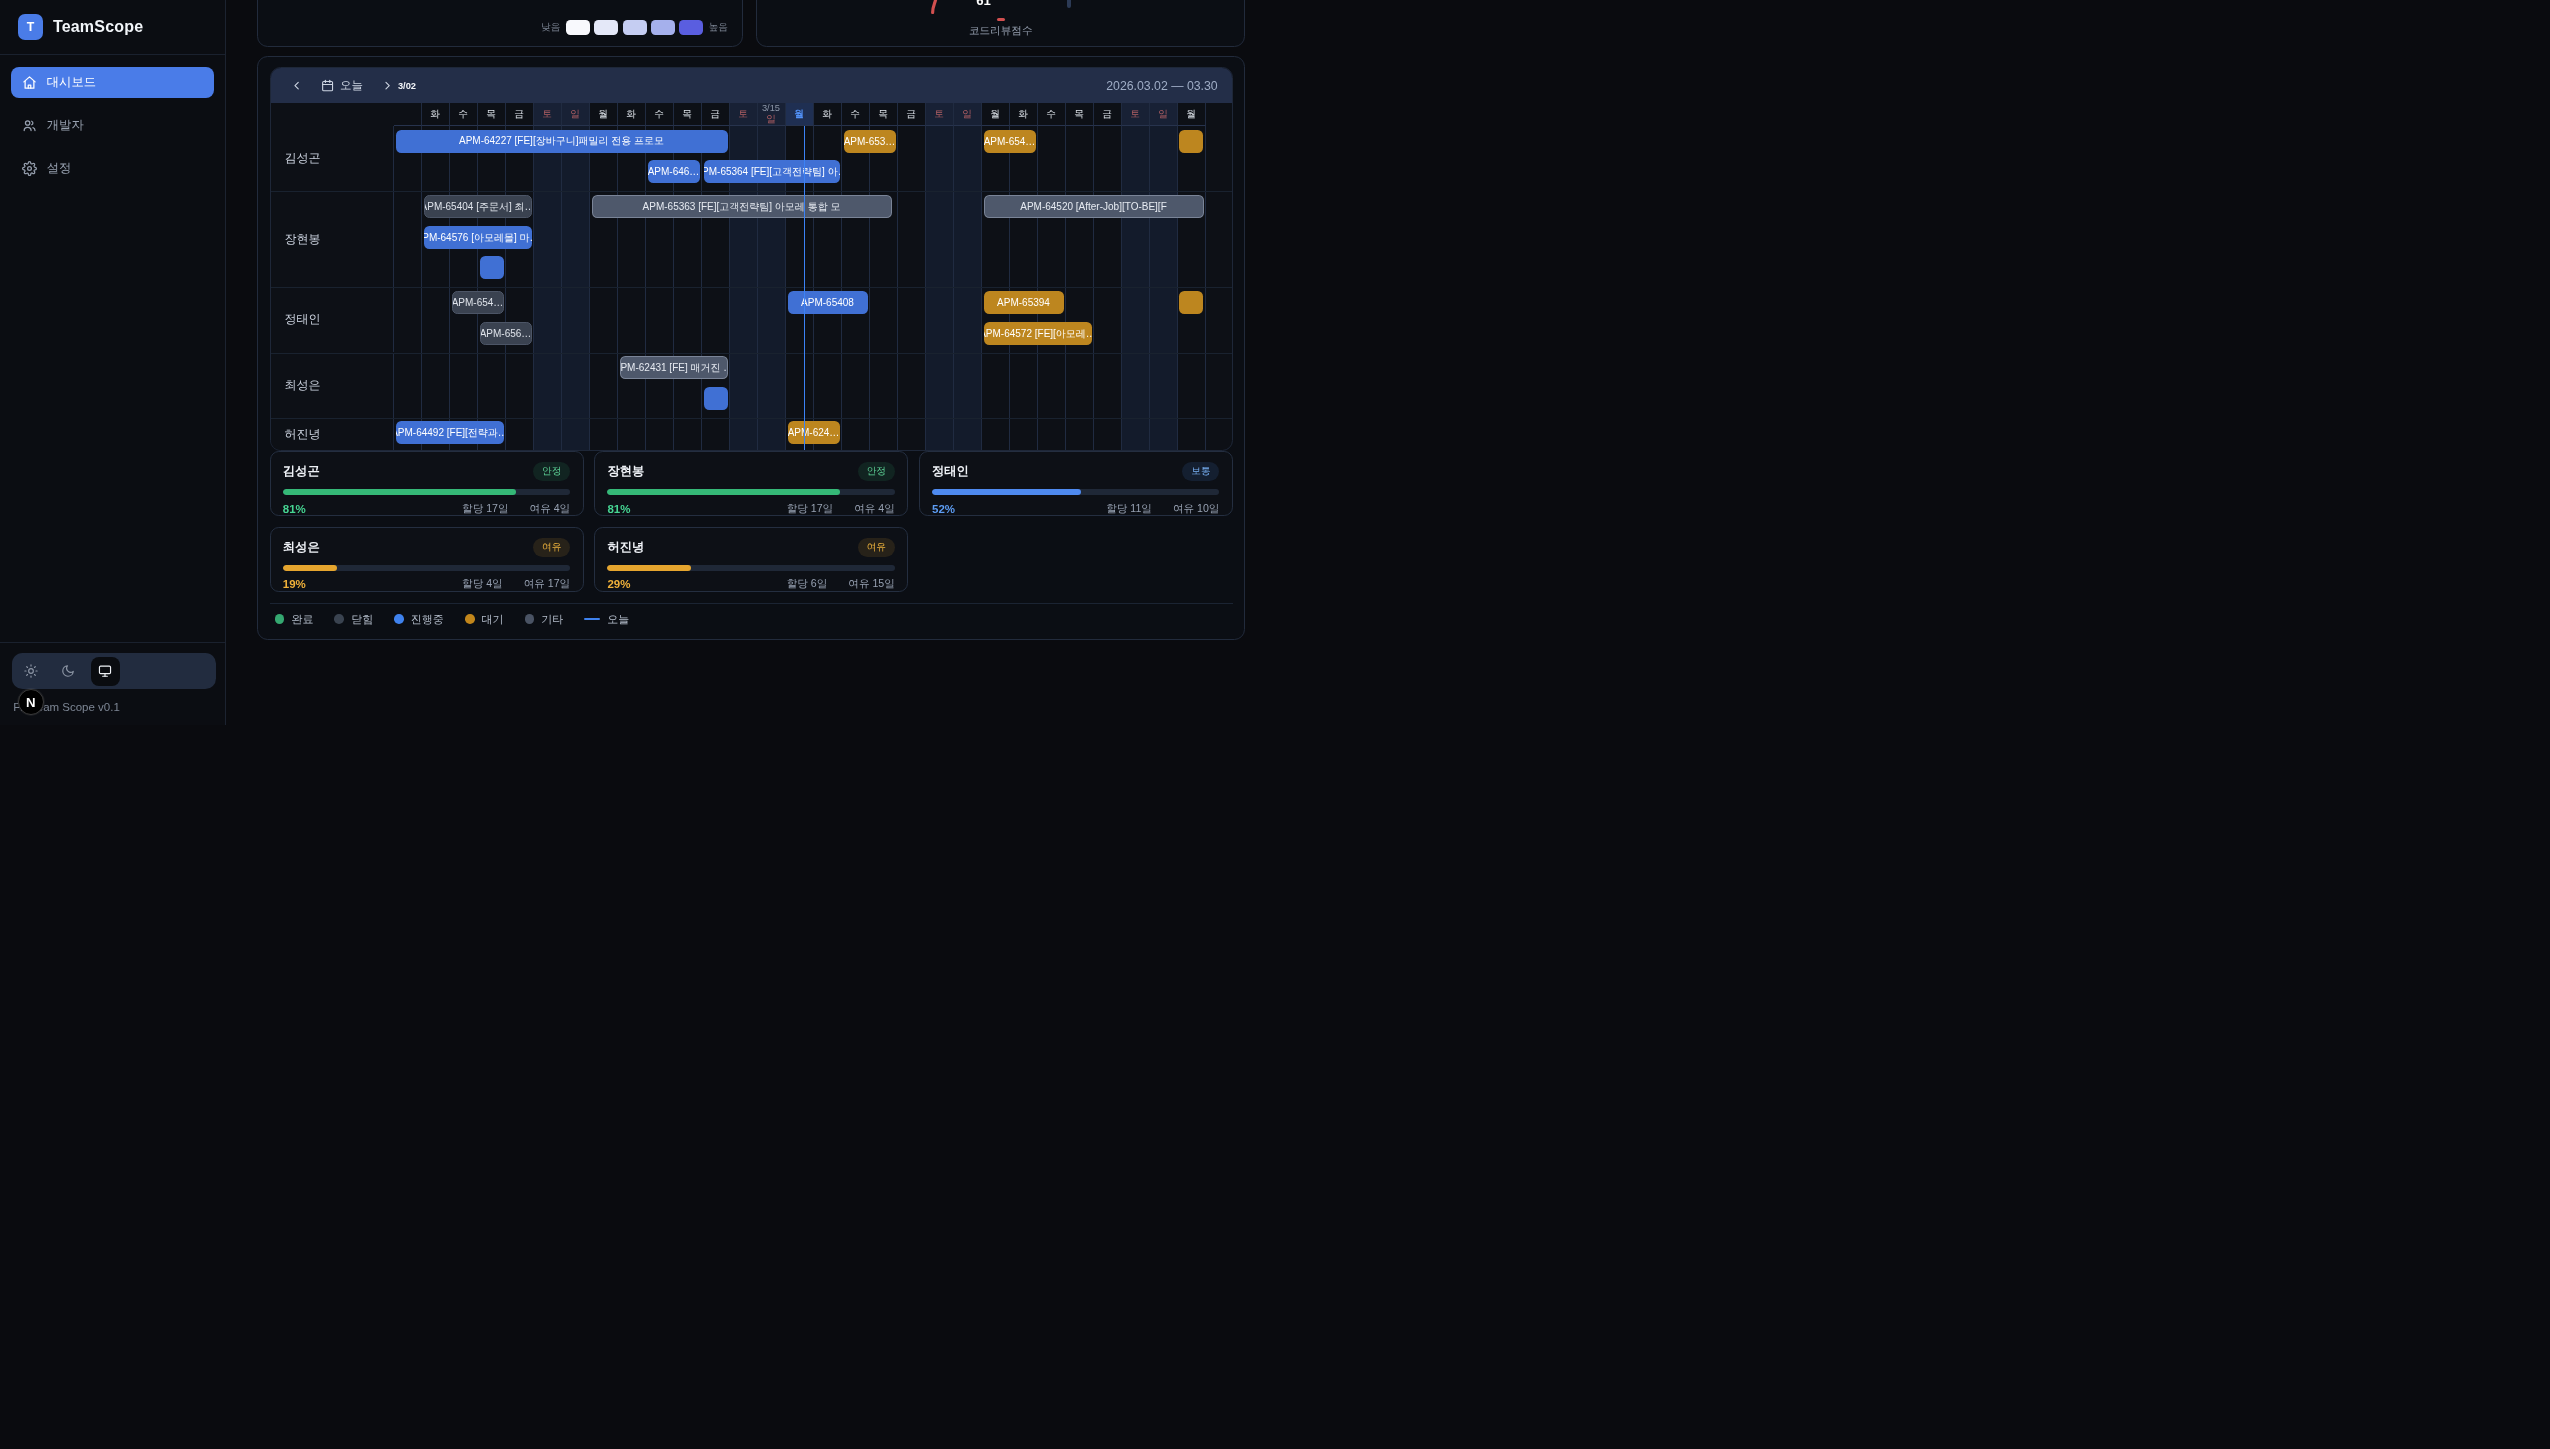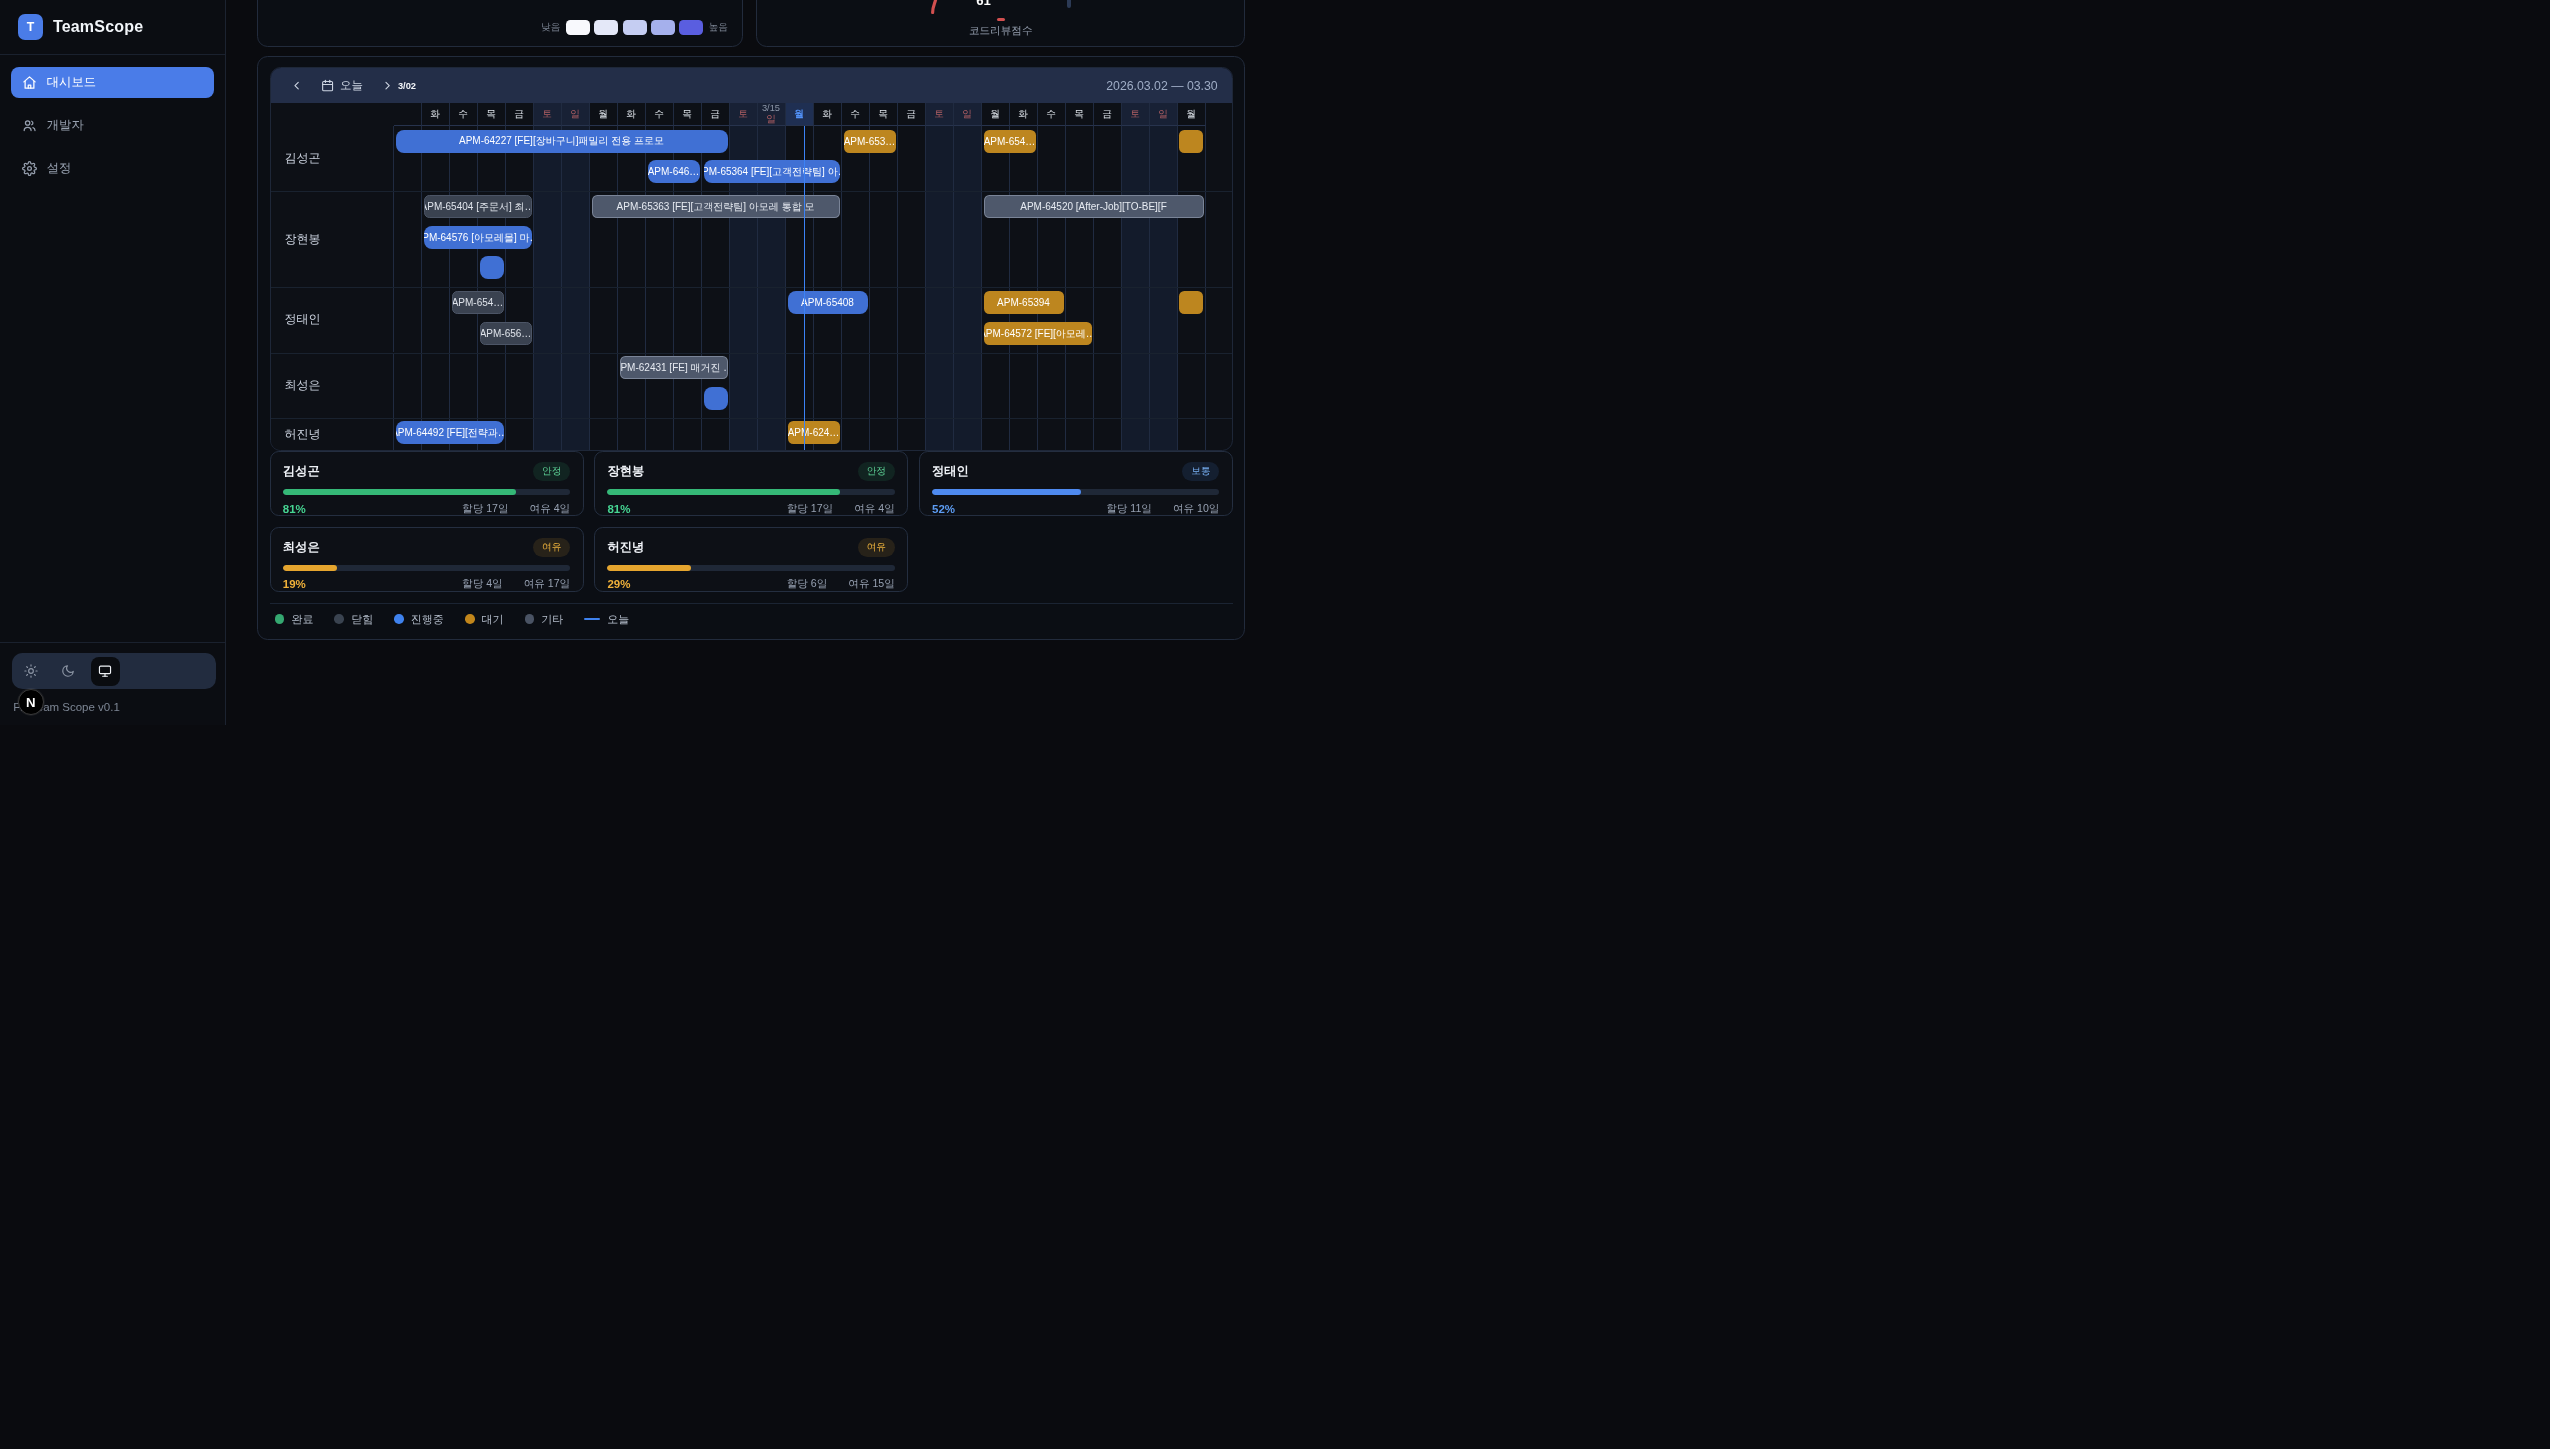--- a/index.html
+++ b/index.html
@@ -115,21 +115,21 @@
     position:absolute; left:0; width:123px; display:flex; align-items:center;
     padding-left:14px; font-size:12px; color:#ccd3df; background:#0d1016;
     border-right:0.9px solid #202b41;
   }
   .row-line { position:absolute; left:0; right:0; height:0.9px; background:#19222f; }
   .bar {
     position:absolute; height:23px; border-radius:5.3px; font-size:10px; color:#fff;
     display:flex; align-items:center; justify-content:center; padding:0 7px;
     overflow:hidden; white-space:nowrap; cursor:pointer;
   }
-  .bar.progress { background:#4070d4;border-radius:8px; }
+  .bar.progress { background:#4070d4; }
   .bar.waiting { background:#bd861f; }
   .bar.closed { background:#3a4250; border:0.9px solid #4c5566; color:#dfe3ea; }
   .bar.other { background:#4e586b; border:0.9px solid rgba(165,175,195,.5); color:#e7ebf2; }
   .today-line { position:absolute; width:1.8px; background:#3b82f6; top:23px; bottom:0; z-index:4; }
 
   
   .cap-header { display:flex; align-items:center; gap:10.6px; margin:12.3px 2.6px 8.8px; }
   .cap-title { font-size:13.2px; font-weight:bold; color:#f0f3f8; }
   .cap-badge {
     font-size:9.7px; color:#a8b2c2; border:0.9px solid #2c3648; background:#11151f;
@@ -400,21 +400,21 @@
               <div class="row-label" style="top: 23px; height: 65px;">김성곤</div>
               <div class="bar progress" title="APM-64227 [FE][장바구니]패밀리 전용 프로모" style="left: 125px; width: 332px; top: 26.5px; height: 23px;">APM-64227 [FE][장바구니]패밀리 전용 프로모</div>
               <div class="bar waiting" title="APM-653…" style="left: 573px; width: 52px; top: 26.5px; height: 23px;">APM-653…</div>
               <div class="bar waiting" title="APM-654…" style="left: 713px; width: 52px; top: 26.5px; height: 23px;">APM-654…</div>
               <div class="bar waiting" title="" style="left: 908px; width: 24.4px; top: 26.5px; height: 23px;"></div>
               <div class="bar progress" title="APM-646…" style="left: 377px; width: 52px; top: 57px; height: 23px;">APM-646…</div>
               <div class="bar progress" title="APM-65364 [FE][고객전략팀] 아…" style="left: 433px; width: 136px; top: 57px; height: 23px;">APM-65364 [FE][고객전략팀] 아…</div>
               <div class="row-label" style="top: 88px; height: 96px;">장현봉</div>
               <div class="row-line" style="top: 88px;"></div>
               <div class="bar closed" title="APM-65404 [주문서] 최…" style="left: 153px; width: 108px; top: 92px; height: 23px;">APM-65404 [주문서] 최…</div>
-              <div class="bar other" title="APM-65363 [FE][고객전략팀] 아모레 통합 모" style="left: 321px; width: 248px; top: 92px; height: 23px;">APM-65363 [FE][고객전략팀] 아모레 통합 모</div>
+              <div class="bar other" title="APM-65363 [FE][고객전략팀] 아모레 통합 모" style="left: 321px; width: 300px; top: 92px; height: 23px;">APM-65363 [FE][고객전략팀] 아모레 통합 모</div>
               <div class="bar other" title="APM-64520 [After-Job][TO-BE][F" style="left: 713px; width: 220px; top: 92px; height: 23px;">APM-64520 [After-Job][TO-BE][F</div>
               <div class="bar progress" title="APM-64576 [아모레몰] 마…" style="left: 153px; width: 108px; top: 123px; height: 23px;">APM-64576 [아모레몰] 마…</div>
               <div class="bar progress" title="" style="left: 209px; width: 24.4px; top: 153px; height: 23px;"></div>
               <div class="row-label" style="top: 184px; height: 65px;">정태인</div>
               <div class="row-line" style="top: 184px;"></div>
               <div class="bar closed" title="APM-654…" style="left: 181px; width: 52px; top: 188px; height: 23px;">APM-654…</div>
               <div class="bar progress" title="APM-65408" style="left: 517px; width: 80px; top: 188px; height: 23px;">APM-65408</div>
               <div class="bar waiting" title="APM-65394" style="left: 713px; width: 80px; top: 188px; height: 23px;">APM-65394</div>
               <div class="bar waiting" title="" style="left: 908px; width: 24.4px; top: 188px; height: 23px;"></div>
               <div class="bar closed" title="APM-656…" style="left: 209px; width: 52px; top: 219px; height: 23px;">APM-656…</div>

